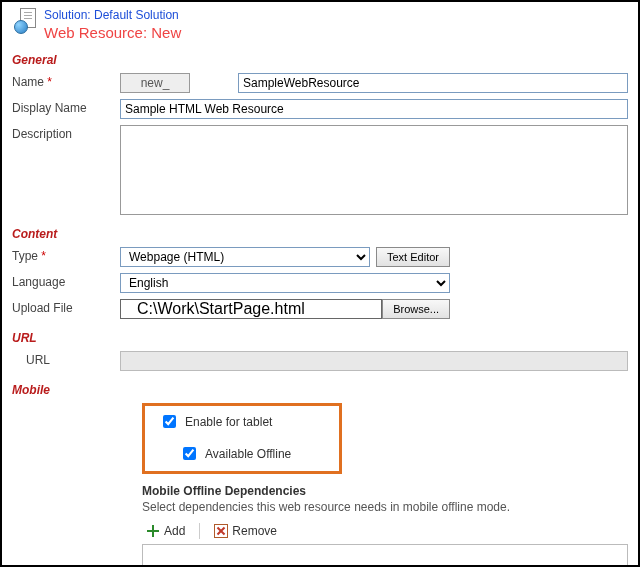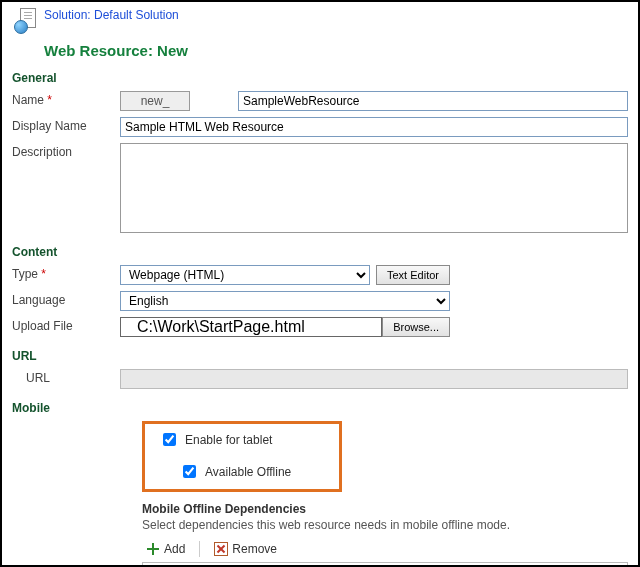--- a/index.html
+++ b/index.html
@@ -37,24 +37,25 @@
     content:""; position:absolute; top:3px; left:3px; right:3px;
     border-top:1px solid #aaa; box-shadow:0 3px 0 #aaa,0 6px 0 #aaa;
   }
   .doc-icon .globe{
     position:absolute; bottom:0; left:0;
     width:14px; height:14px; border-radius:50%;
     background: radial-gradient(circle at 30% 30%, #8fd4ff, #2a7ec4);
     border:1px solid #2a6da0;
   }
   .solution-line { font-size:12px; color:#1d4ed8; }
-  .title-line { font-size:15px; font-weight:bold; color:#15803d; margin-top:20px; }
+  .title-line { font-size:15px; font-weight:normal; color:#ef4444; margin-top:2px; }
   .section-title {
-    font-weight:bold; font-size:12px; color:#14532d;
+    font-weight:bold; font-size:12px; color:#b91c1c;
     margin: 12px 0 6px 0;
+    font-style: italic;
   }
   .form-row {
     display:flex; align-items:flex-start;
     margin-bottom:6px;
   }
   .label-col {
     width: 108px;
     padding-top:2px;
     color:#444;
   }

